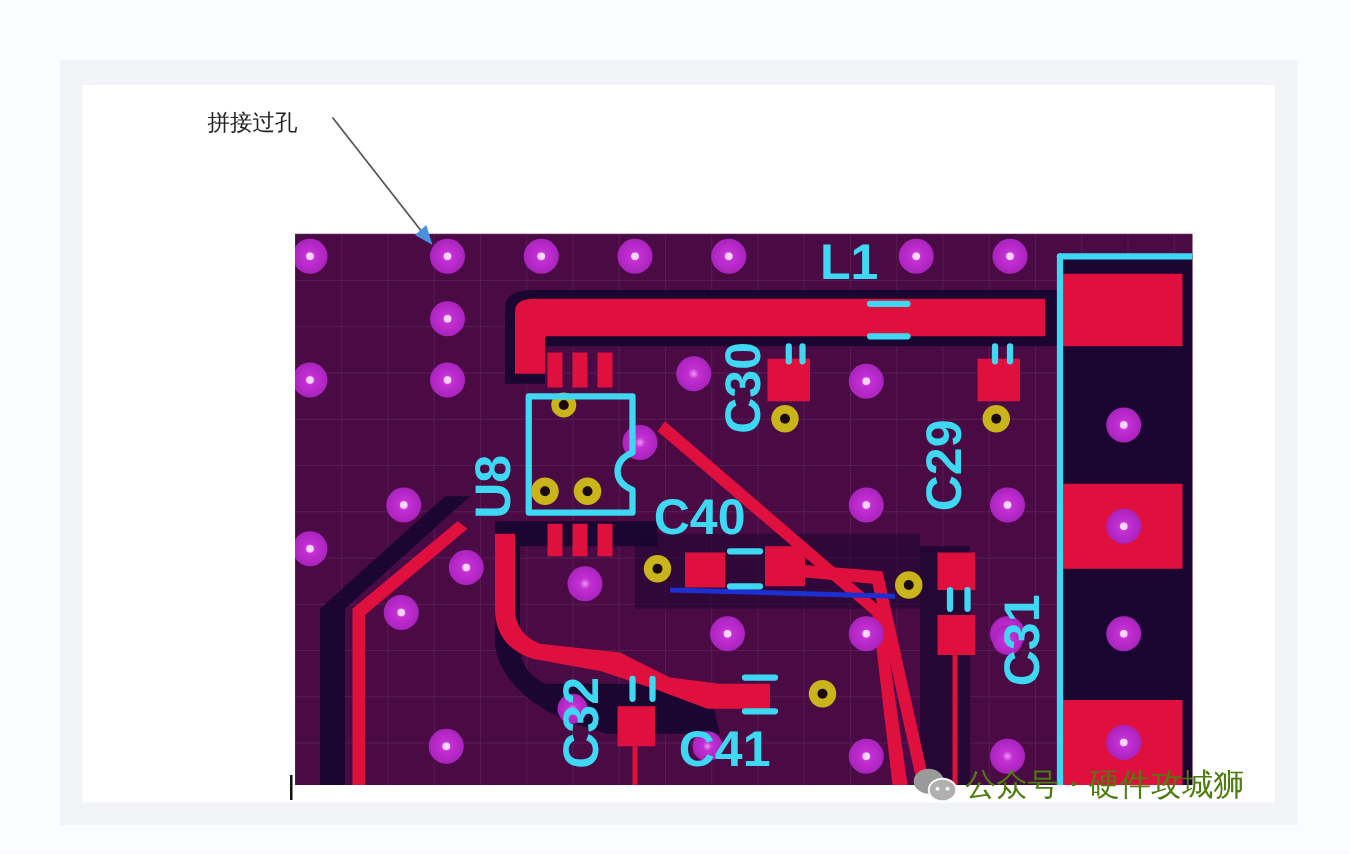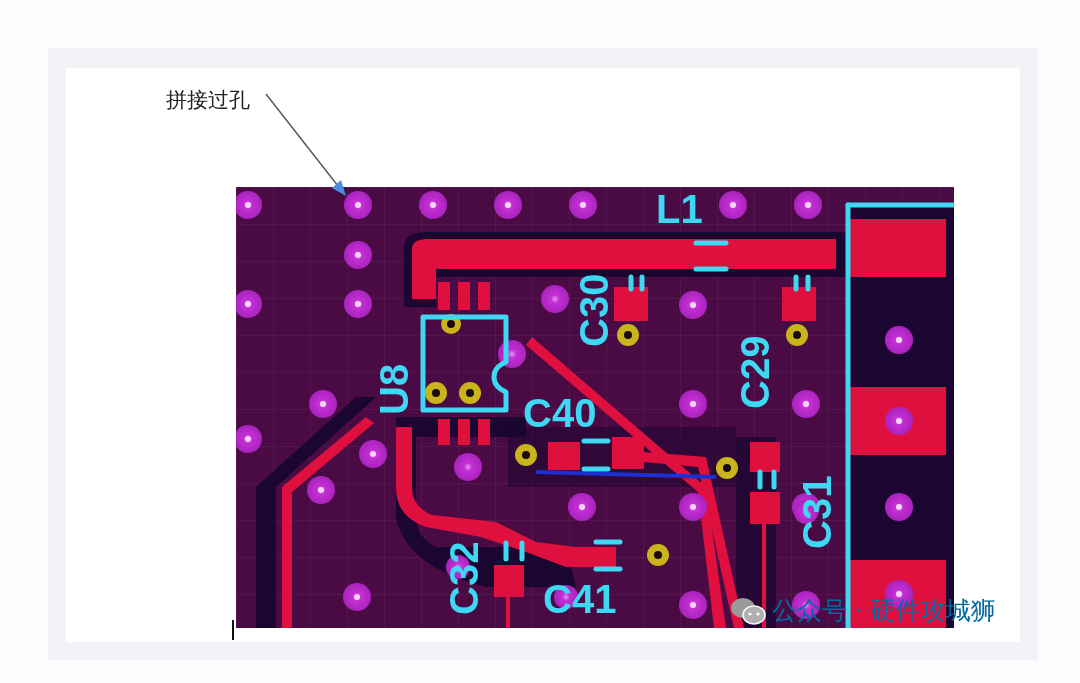--- a/index.html
+++ b/index.html
@@ -1,23 +1,23 @@
 <!DOCTYPE html>
 <html><head>
 <meta charset="utf-8">
 <style>
   html,body{margin:0;padding:0;}
   body{width:1080px;height:683px;background:#fbfcfd;position:relative;overflow:hidden;font-family:"DejaVu Sans",sans-serif;}
   .outer-frame{position:absolute;left:48px;top:48px;width:990px;height:612px;background:#f1f3f6;}
   .inner-frame{position:absolute;left:66px;top:68px;width:954px;height:574px;background:#ffffff;}
-  .annotation{position:absolute;left:166px;top:86px;font-size:21px;color:#222;letter-spacing:0px;}
+  .annotation{position:absolute;left:166px;top:86px;font-size:18px;color:#222;letter-spacing:0px;}
   .arrow-svg{position:absolute;left:0;top:0;width:1080px;height:683px;pointer-events:none;}
   .pcb{position:absolute;left:236px;top:187px;width:718px;height:441px;background:#4a0b45;overflow:hidden;text-align:center;}
   .pcb svg{position:absolute;left:0;top:0;}
-  .watermark{position:absolute;left:730px;top:594px;display:flex;align-items:center;gap:6px;font-size:25px;color:#0369a1;}
+  .watermark{position:absolute;left:730px;top:611px;display:flex;align-items:center;gap:6px;font-size:25px;color:#4d7c0f;}
   .wechat-icon{width:36px;height:28px;position:relative;}
   .left-tick{position:absolute;left:232px;top:620px;width:2px;height:20px;background:#111;}
 </style>
 </head>
 <body>
 
 <div class="outer-frame"></div>
 <div class="inner-frame"></div>
 
 <div class="annotation">拼接过孔</div>

